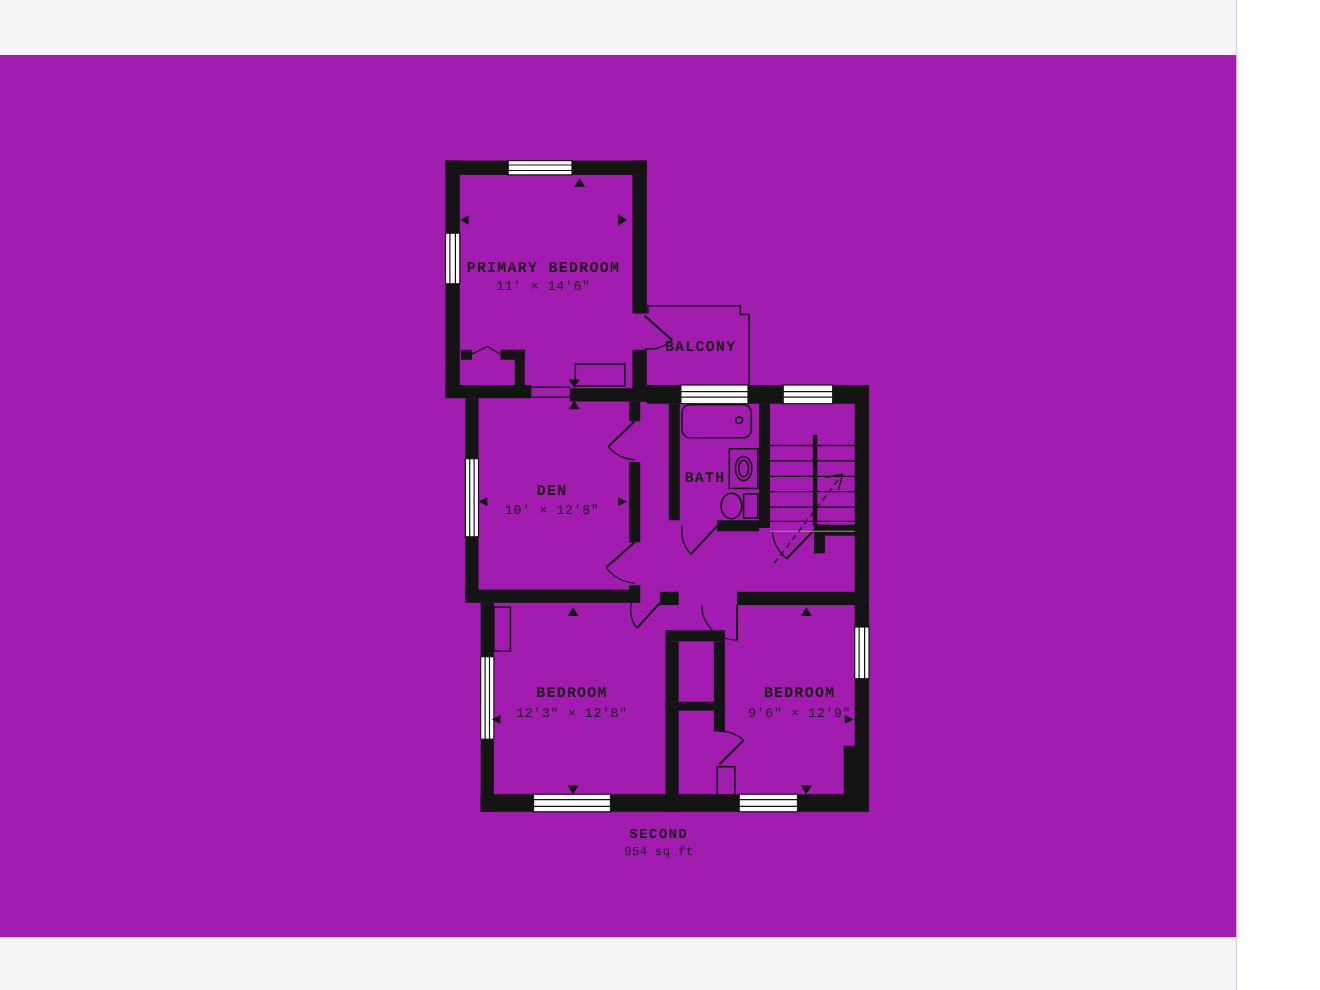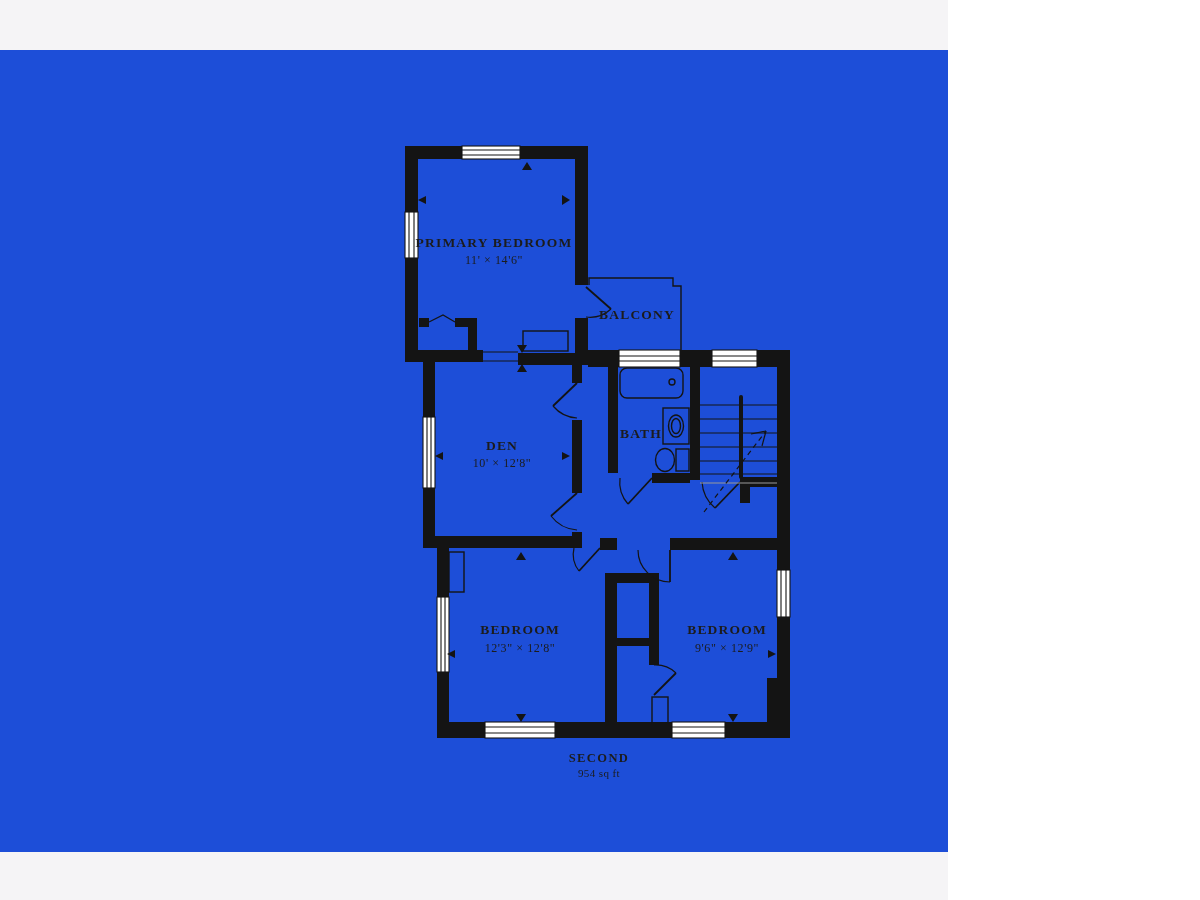--- a/index.html
+++ b/index.html
@@ -1,17 +1,17 @@
 <!DOCTYPE html>
 <html><head>
 <meta charset="utf-8">
 <style>
   html,body{margin:0;padding:0;background:#ffffff;}
-  .stage{position:relative;width:948px;height:900px;background:#1d4ed8;overflow:hidden;
-         font-family:Liberation Serif, serif;}
+  .stage{position:relative;width:1124px;height:900px;background:#a21caf;overflow:hidden;
+         font-family:Liberation Mono, monospace;}
   .band{position:absolute;left:0;width:1200px;background:#f5f4f6;}
   .band.top{top:0;height:50px;}
   .band.bottom{top:852px;height:48px;}
   svg{position:absolute;left:0;top:0;}
   svg text{fill:#1c1c1c;}
   .room-label{font-size:13.5px;letter-spacing:1.2px;font-weight:bold;}
   .room-dims{font-size:12px;letter-spacing:.6px;}
   .floor-label{font-size:12.5px;letter-spacing:1.4px;font-weight:bold;}
   .floor-area{font-size:11px;letter-spacing:.4px;}
   .wall{fill:#141414;stroke:none;}

